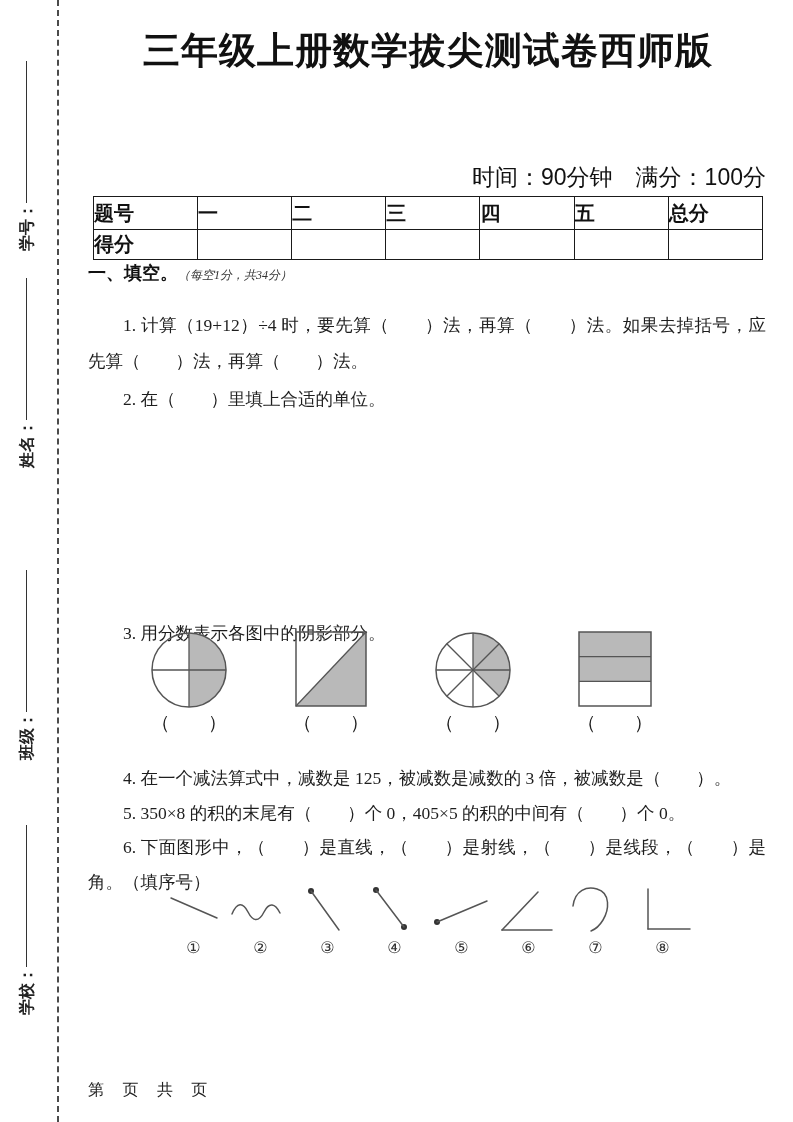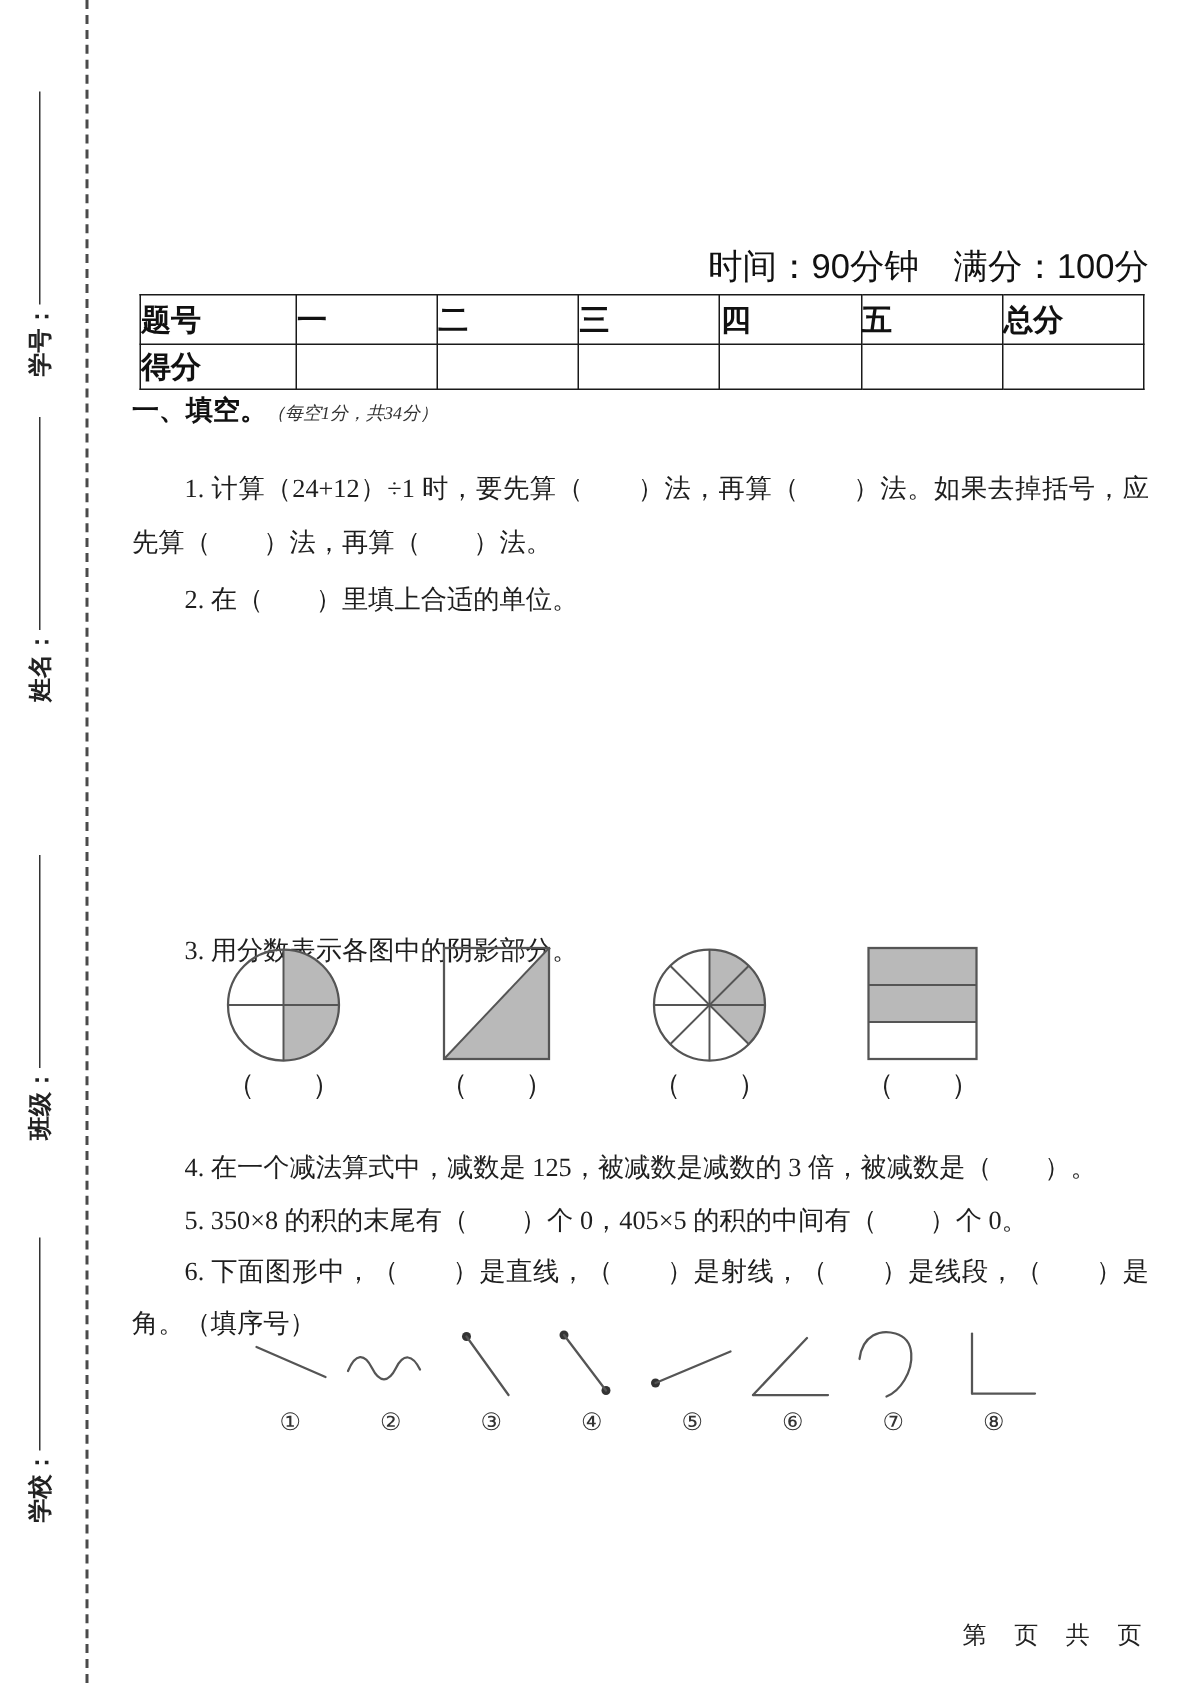--- a/index.html
+++ b/index.html
@@ -77,21 +77,21 @@
     font-size:19px;color:#222;
   }
   .paren-cell{width:142px;text-align:center;}
 
   .linefig-row{position:absolute;top:884px;left:72px;display:flex;}
   .linefig-cell{width:67px;display:flex;flex-direction:column;align-items:center;}
   .linefig-cell svg{display:block;}
   .linefig-label{font-size:16px;color:#333;margin-top:2px;font-family:"Liberation Serif",serif;}
 
   .footer{
-    position:absolute;top:1080px;left:0;width:100%;text-align:right;
+    position:absolute;top:1080px;left:0;width:100%;text-align:left;
     font-family:"Liberation Sans", sans-serif;font-size:16px;
     letter-spacing:7px;color:#222;
   }
   svg .stroke{stroke:#555;stroke-width:1.5;fill:none;stroke-linecap:round;}
   svg .thin{stroke:#555;stroke-width:1.3;fill:none;}
 </style>
 </head>
 <body>
 
 <div class="fold-line"></div>
@@ -108,20 +108,21 @@
   <span>班级：</span>
     <span class="m-line"></span>
 </div>
 <div class="margin-item mi-4">
   <span>学校：</span>
     <span class="m-line"></span>
 </div>
 
 <div class="main">
 
+  <div class="title">三年级上册数学拔尖测试卷西师版</div>
   <div class="meta">时间：90分钟　满分：100分</div>
 
   <table class="score">
     <colgroup>
         <col style="width:104px">
         <col>
         <col>
         <col>
         <col>
         <col>
@@ -146,21 +147,21 @@
       <td></td>
       <td></td>
     </tr>
   </tbody>
     </table>
 
   <div class="section-heading">
     <span class="sec-bold">一、填空。</span><span class="sec-note">（每空1分，共34分）</span>
   </div>
 
-  <p class="para p-q1">1. 计算（24+12）÷1 时，要先算（　　）法，再算（　　）法。如果去掉括号，应先算（　　）法，再算（　　）法。</p>
+  <p class="para p-q1">1. 计算（19+12）÷4 时，要先算（　　）法，再算（　　）法。如果去掉括号，应先算（　　）法，再算（　　）法。</p>
   <p class="para p-q2">2. 在（　　）里填上合适的单位。</p>
   <p class="para p-q3">3. 用分数表示各图中的阴影部分。</p>
 
   <div class="frac-row">
     <div class="frac-cell">
       <svg width="80" height="80" viewBox="0 0 80 80">
         <path d="M40,3 A37,37 0 0 1 40,77 Z" fill="#b9b9b9"></path>
         <circle cx="40" cy="40" r="37" class="stroke"></circle>
         <line x1="40" y1="3" x2="40" y2="77" class="thin"></line>
         <line x1="3" y1="40" x2="77" y2="40" class="thin"></line>

